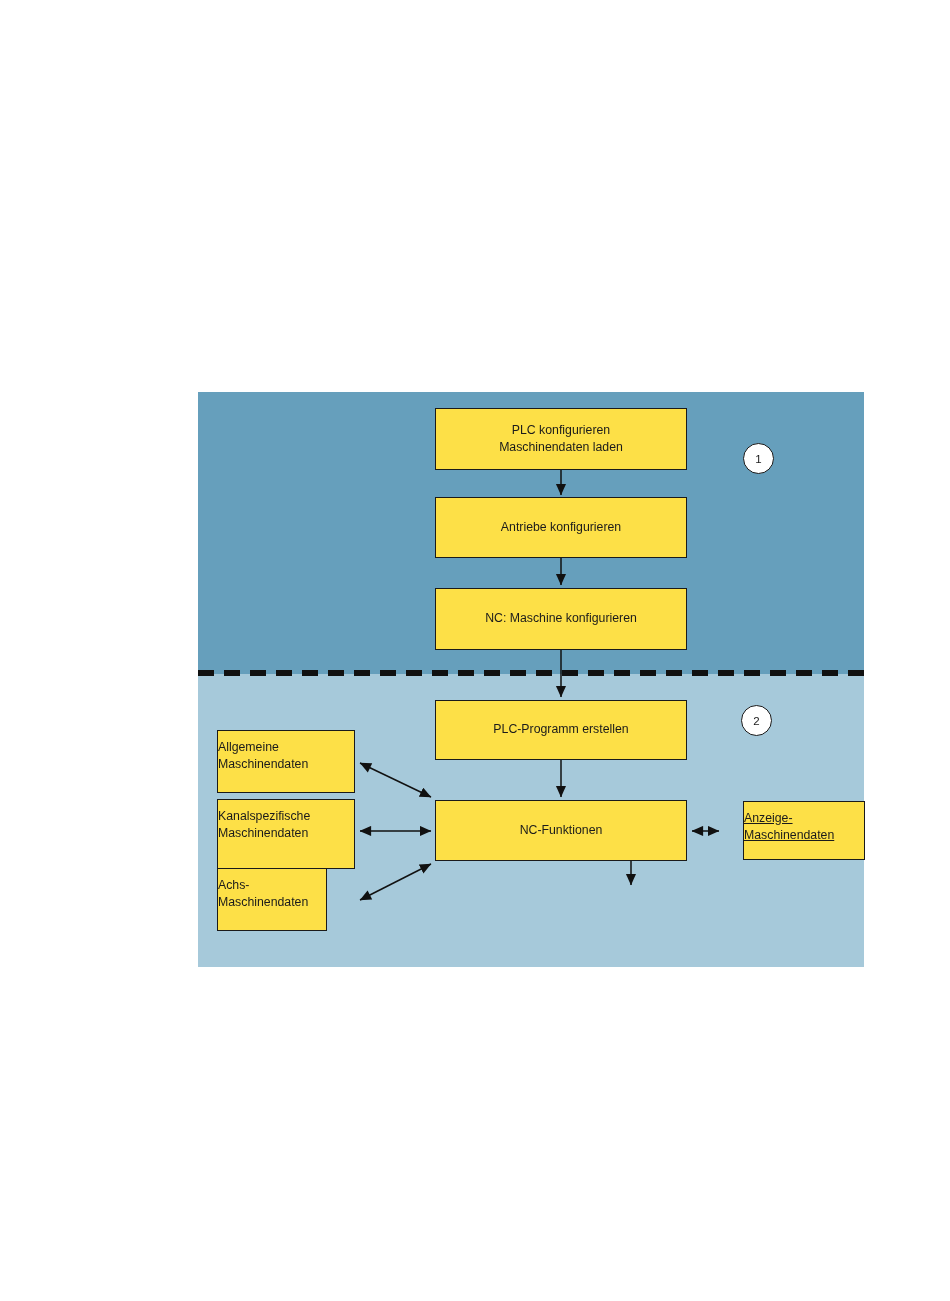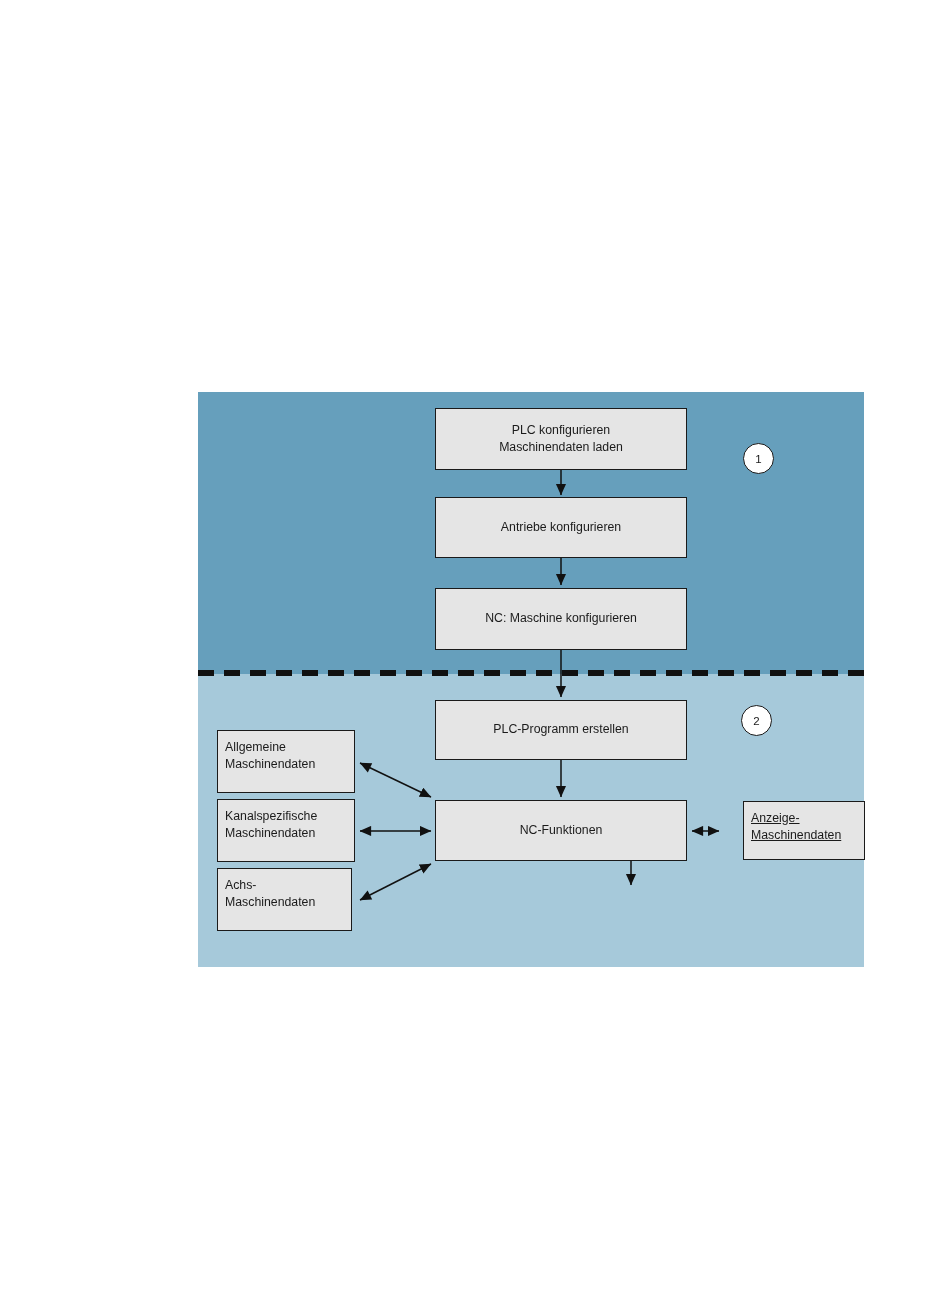--- a/index.html
+++ b/index.html
@@ -44,35 +44,34 @@
     width: 668px;
     height: 6px;
     background-image: repeating-linear-gradient(
       to right,
       #111111 0px, #111111 16px,
       rgba(0,0,0,0) 16px, rgba(0,0,0,0) 26px
     );
   }
   .node {
     position: absolute;
-    background: #e5e5e5;
+    background: #fde047;
     border: 1.3px solid #1a1a1a;
     box-sizing: border-box;
     display: flex;
     align-items: center;
     justify-content: center;
     font-size: 12.3px;
     color: #1b1b1b;
     line-height: 1.42;
     text-align: center;
   }
   .node.left-align {
     justify-content: flex-start;
     text-align: left;
-    padding-left: 7px;
     align-items: flex-start;
     padding-top: 8px;
   }
   .node .line2 { display: block; }
 
   .marker {
     position: absolute;
     width: 31px;
     height: 31px;
     border-radius: 50%;
@@ -150,28 +149,28 @@
     <span>NC-Funktionen</span>
   </div>
 
   <div class="node left-align" style="left:217px; top:730px; width:138px; height:63px;">
     <div>
       <span>Allgemeine</span>
       <span class="line2">Maschinendaten</span>
     </div>
   </div>
 
-  <div class="node left-align" style="left:217px; top:799px; width:138px; height:63px;">
+  <div class="node left-align" style="left:217px; top:799px; width:138px; height:70px;">
     <div>
       <span>Kanalspezifische</span>
       <span class="line2">Maschinendaten</span>
     </div>
   </div>
 
-  <div class="node left-align" style="left:217px; top:868px; width:135px; height:63px;">
+  <div class="node left-align" style="left:217px; top:868px; width:110px; height:63px;">
     <div>
       <span>Achs-</span>
       <span class="line2">Maschinendaten</span>
     </div>
   </div>
 
   <div class="node left-align" style="left:743px; top:801px; width:122px; height:59px;text-decoration:underline;">
     <div>
       <span>Anzeige-</span>
       <span class="line2">Maschinendaten</span>

